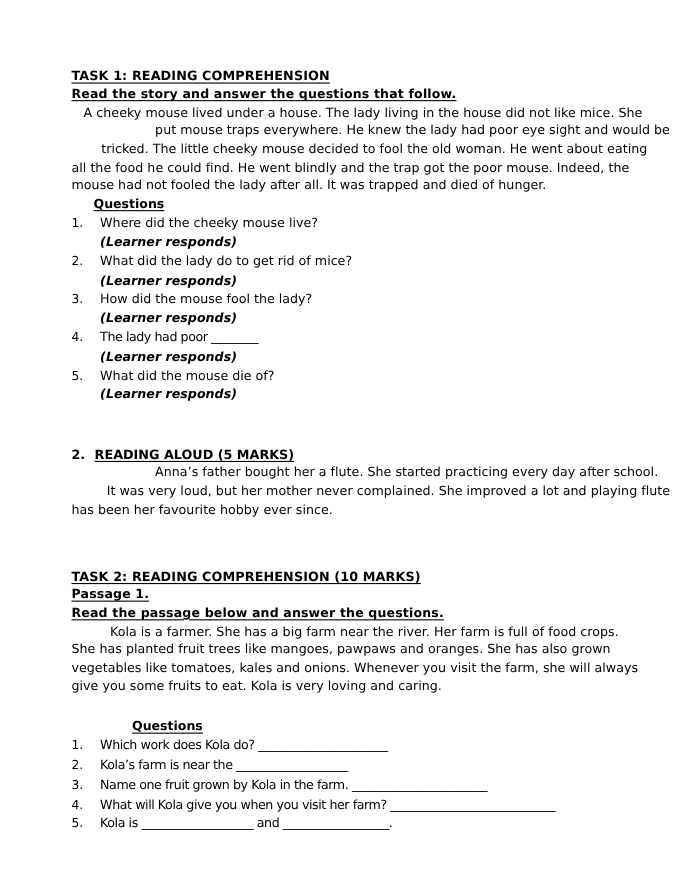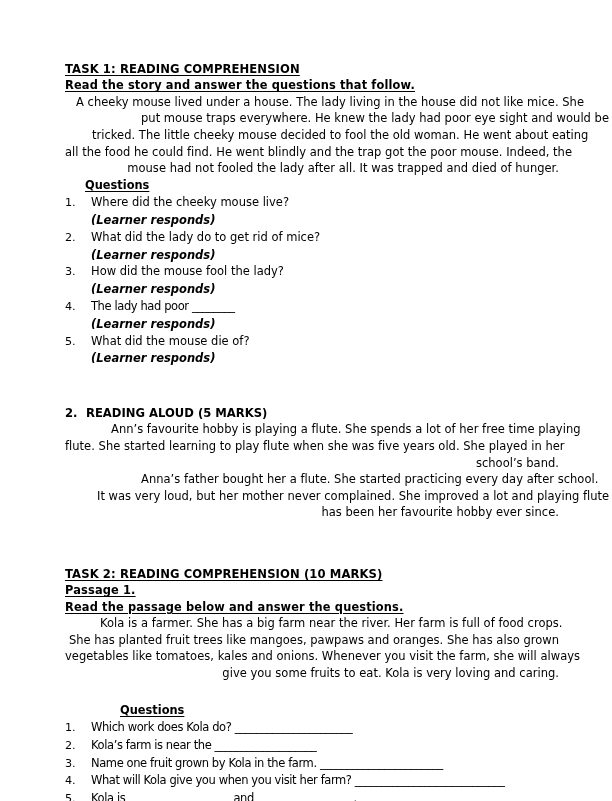--- a/index.html
+++ b/index.html
@@ -57,20 +57,21 @@
     font-size: 11.6px;
     font-weight: bold;
     line-height: 16.2px;
     white-space: nowrap;
   }
   .numbered-heading .num {
     display: inline-block;
     width: 21px;
   }
   .numbered-heading .u {
+    text-decoration: underline;
     text-underline-offset: 1.5px;
   }
   .q-heading {
     font-size: 11.4px;
     font-weight: bold;
     line-height: 16.4px;
     margin-left: 20px;
   }
   .q-heading span.u {
     text-decoration: underline;
@@ -79,21 +80,20 @@
 
   
   .para {
     font-size: 11.5px;
     line-height: 16.6px;
     letter-spacing: 0.02px;
   }
   .para .ln {
     display: block;
     white-space: nowrap;
-    text-align: right;
   }
   .para .ln.indent-story-1 { padding-left: 11px; }
   .para .ln.indent-story-2 { padding-left: 76px; }
   .para .ln.indent-story-3 { padding-left: 27px; }
   .para .ln.indent-story-4 { padding-left: 0px; }
   .para .ln.indent-story-5 { padding-left: 0px; }
 
   .para .ln.ra-a { padding-left: 46px; }
   .para .ln.ra-b { padding-left: 0px; }
   .para .ln.ra-c { padding-left: 0px; }
@@ -209,25 +209,20 @@
         <div class="answer-line">(Learner responds)</div>
       </li>
     </ul>
 
     <div class="gap-xl"></div>
 
     <div class="numbered-heading">
       <span class="num">2.</span><span class="u">READING ALOUD (5 MARKS)</span>
     </div>
 
-    <div class="para">
-      <span class="ln ra-a">Ann’s favourite hobby is playing a flute. She spends a lot of her free time playing</span>
-      <span class="ln ra-b">flute. She started learning to play flute when she was five years old. She played in her</span>
-      <span class="ln ra-c">school’s band.</span>
-    </div>
 
     <div class="para">
       <span class="ln ra-d">Anna’s father bought her a flute. She started practicing every day after school.</span>
       <span class="ln ra-e">It was very loud, but her mother never complained. She improved a lot and playing flute</span>
       <span class="ln ra-f">has been her favourite hobby ever since.</span>
     </div>
 
     <div class="gap-xl"></div>
     <div class="gap-sm"></div>
 

